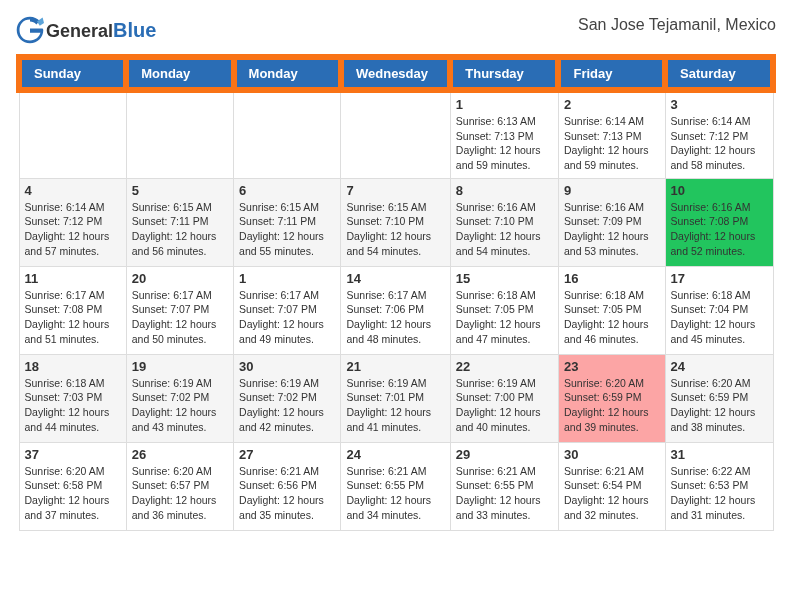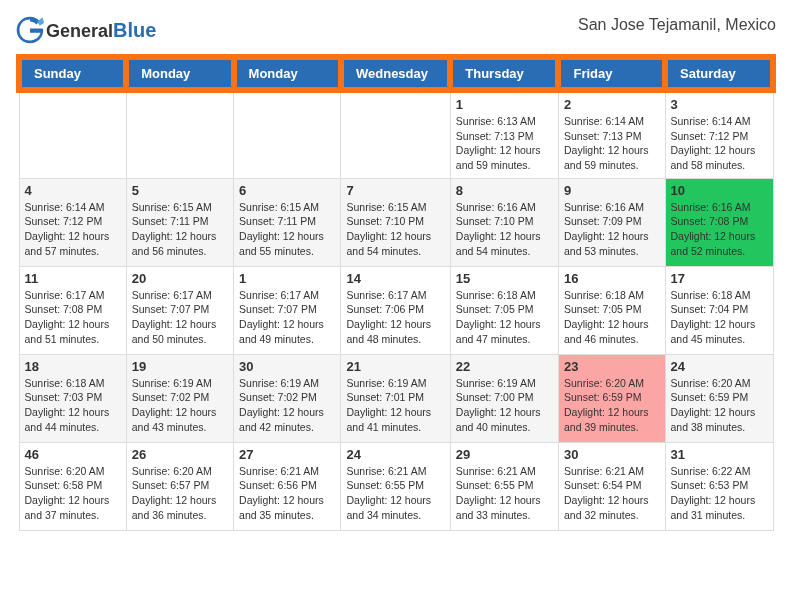--- a/index.html
+++ b/index.html
@@ -281,21 +281,21 @@
         </td>
         <td style="background: rgb(245, 245, 245);">
           <span class="day-number">24</span>
           <div class="day-info" style="white-space: pre-line;">Sunrise: 6:20 AM
 Sunset: 6:59 PM
 Daylight: 12 hours and 38 minutes.</div>
         </td>
       </tr>
       <tr class="row-odd">
         <td>
-          <span class="day-number">46</span>
+          <span class="day-number">37</span>
           <div class="day-info" style="white-space: pre-line;">Sunrise: 6:20 AM
 Sunset: 6:58 PM
 Daylight: 12 hours and 37 minutes.</div>
         </td>
         <td>
           <span class="day-number">26</span>
           <div class="day-info" style="white-space: pre-line;">Sunrise: 6:20 AM
 Sunset: 6:57 PM
 Daylight: 12 hours and 36 minutes.</div>
         </td>

